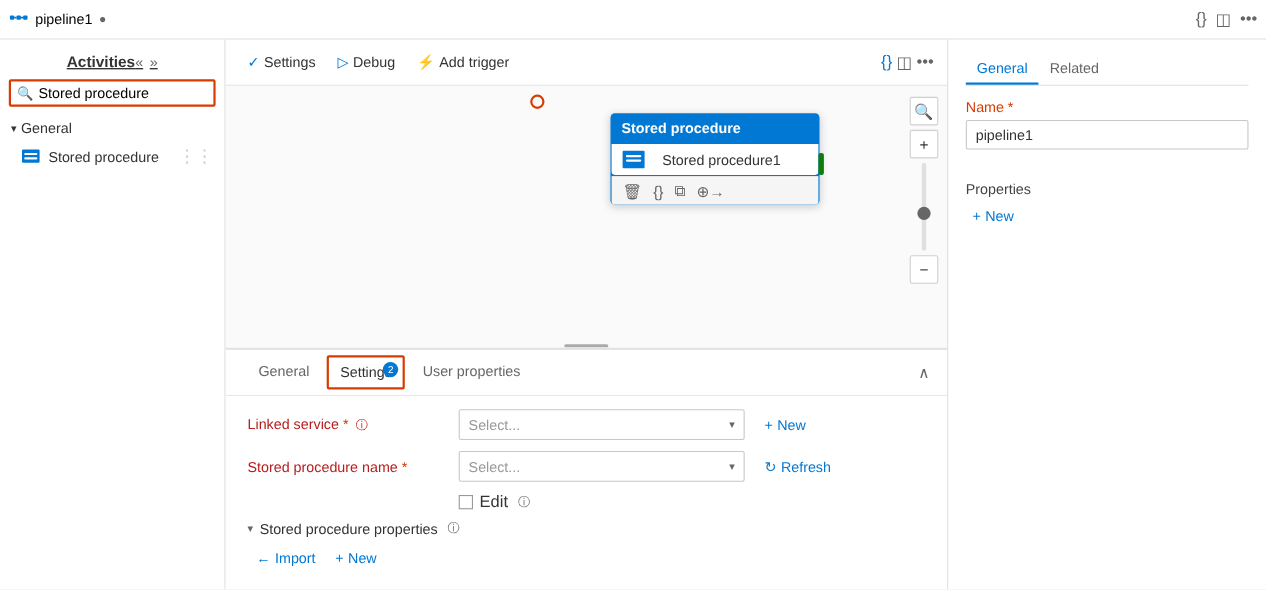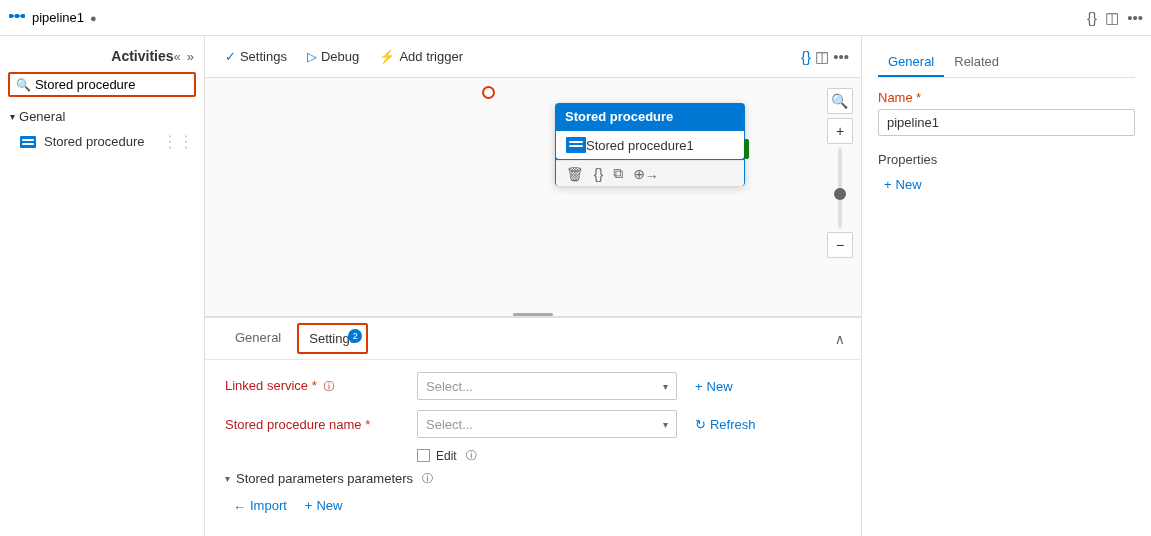--- a/index.html
+++ b/index.html
@@ -15,22 +15,23 @@
 
     
     .main-container { display: flex; flex: 1; overflow: hidden; }
 
     
     .sidebar {
       width: 205px; background: #fff; border-right: 1px solid #e0e0e0;
       display: flex; flex-direction: column; padding: 8px 0;
     }
     .activities-header {
-      display: flex; align-items: center; justify-content: flex-end;
+      display: flex; align-items: center; justify-content: center;
       padding: 4px 10px 8px 10px;
+      text-decoration: underline;
     }
     .activities-title { font-size: 14px; font-weight: 600; color: #333; }
     .activities-icons { display: flex; gap: 6px; color: #666; font-size: 13px; }
     .search-box {
       margin: 0 8px 8px 8px; display: flex; align-items: center;
       border: 2px solid #d83b01; border-radius: 2px; padding: 3px 6px; gap: 4px;
     }
     .search-icon { color: #666; font-size: 12px; }
     .search-input { border: none; outline: none; font-size: 13px; width: 100%; background: transparent; }
 
@@ -68,21 +69,21 @@
       position: absolute; left: 175px; top: 10px;
       width: 190px; background: #0078d4; border-radius: 4px;
       box-shadow: 0 2px 8px rgba(0,0,0,0.2); cursor: pointer;
     }
     .node-header {
       padding: 6px 10px; color: #fff; font-size: 13px; font-weight: 600;
       display: flex; align-items: center; justify-content: space-between;
     }
     .node-body {
       background: #fff; margin: 1px; border-radius: 0 0 3px 3px;
-      padding: 6px 10px; display: flex; align-items: center; gap: 0;
+      padding: 6px 10px; display: flex; align-items: center; gap: 16px;
     }
     .node-body-icon { width: 20px; height: 16px; background: #0078d4; border-radius: 1px; flex-shrink: 0; position: relative; }
     .node-body-icon::before, .node-body-icon::after {
       content: ''; position: absolute; left: 3px; height: 2px; background: #fff; border-radius: 1px;
     }
     .node-body-icon::before { top: 4px; width: 14px; }
     .node-body-icon::after { top: 8px; width: 14px; }
     .node-body-label { font-size: 13px; color: #333; }
     .node-actions {
       background: #f5f5f5; margin: 0 1px 1px 1px; border-radius: 0 0 3px 3px;
@@ -148,21 +149,21 @@
       padding: 4px 6px;
     }
     .refresh-btn {
       display: flex; align-items: center; gap: 4px; color: #0078d4;
       cursor: pointer; font-size: 13px; border: none; background: transparent;
       padding: 4px 6px;
     }
 
     .checkbox-row { display: flex; align-items: center; gap: 6px; margin-left: 192px; margin-bottom: 8px; }
     .checkbox { width: 13px; height: 13px; border: 1px solid #999; background: #fff; }
-    .checkbox-label { font-size: 12px; color: #333; }
+    .checkbox-label { font-size: 15px; color: #333; }
 
     .section-row {
       display: flex; align-items: center; gap: 6px; margin-bottom: 8px; color: #333;
     }
     .section-chevron { font-size: 10px; color: #666; }
 
     .import-new-row { display: flex; align-items: center; gap: 12px; padding-left: 8px; }
     .import-btn {
       display: flex; align-items: center; gap: 4px; color: #0078d4;
       cursor: pointer; font-size: 13px; border: none; background: transparent;
@@ -171,21 +172,21 @@
     
     .properties-panel {
       width: 290px; background: #fff; border-left: 1px solid #e0e0e0;
       display: flex; flex-direction: column; padding: 12px 16px;
     }
     .properties-title { font-size: 15px; font-weight: 600; color: #333; margin-bottom: 12px; }
     .prop-tabs { display: flex; gap: 0; border-bottom: 1px solid #e0e0e0; margin-bottom: 12px; }
     .prop-tab { padding: 6px 10px; cursor: pointer; color: #666; font-size: 13px; border-bottom: 2px solid transparent; }
     .prop-tab.active { color: #0078d4; border-bottom: 2px solid #0078d4; }
 
-    .prop-field { margin-bottom: 12px; }
+    .prop-field { margin-bottom: 24px; }
     .prop-label { font-size: 12px; color: #444; margin-bottom: 4px; }
     .prop-label span { color: #d83b01; }
     .prop-input {
       width: 100%; border: 1px solid #c8c8c8; border-radius: 2px;
       padding: 5px 8px; font-size: 13px; color: #333; outline: none;
     }
     .prop-textarea {
       width: 100%; border: 1px solid #c8c8c8; border-radius: 2px;
       padding: 5px 8px; font-size: 13px; color: #333; height: 65px;
       resize: none; outline: none;
@@ -303,20 +304,23 @@
     <div class="bottom-panel">
       <div class="bottom-panel-header">
         <div class="tabs">
           <div class="tab">
             <span>General</span>
           </div>
           <div class="tab" style="border: 2px solid #d83b01; border-radius: 2px; color:#333; padding: 6px 10px; margin: 1px 2px; position:relative;">
             <span>Settings</span>
             <span class="tab-badge">2</span>
           </div>
+          <div class="tab">
+            <span>User properties</span>
+          </div>
         </div>
         <button class="collapse-btn">∧</button>
       </div>
 
       <div class="panel-content">
 
         <div class="form-row">
           <span class="form-label">
             <span>Linked service</span>
             <span style="color:#d83b01;"> *</span>
@@ -348,21 +352,21 @@
         </div>
 
         <div class="checkbox-row">
           <div class="checkbox"></div>
           <span class="checkbox-label">Edit</span>
           <span class="info-icon">ⓘ</span>
         </div>
 
         <div class="section-row">
           <span class="section-chevron">▾</span>
-          <span>Stored parameters parameters</span>
+          <span>Stored procedure properties</span>
           <span class="info-icon">ⓘ</span>
         </div>
 
         <div class="import-new-row">
           <button class="import-btn">
             <span>←</span>
             <span>Import</span>
           </button>
           <button class="new-btn">
             <span>+</span>

